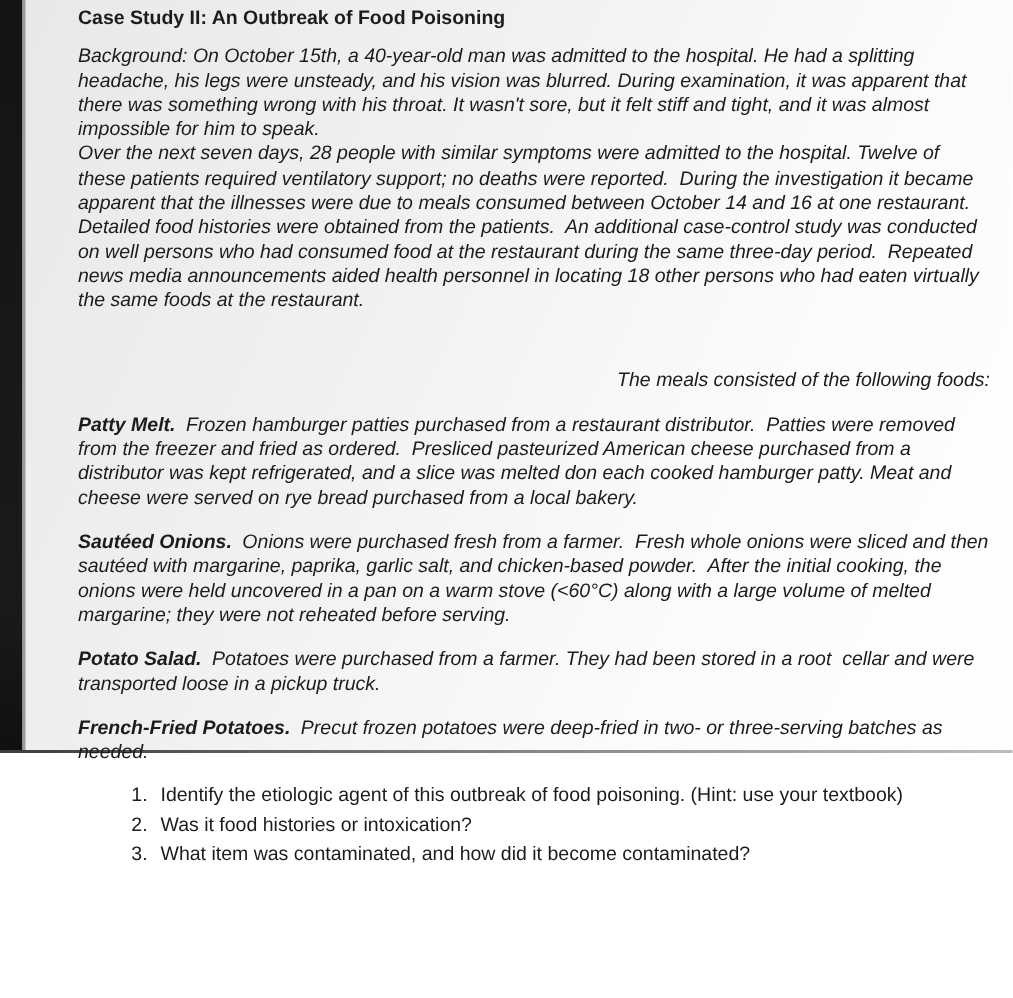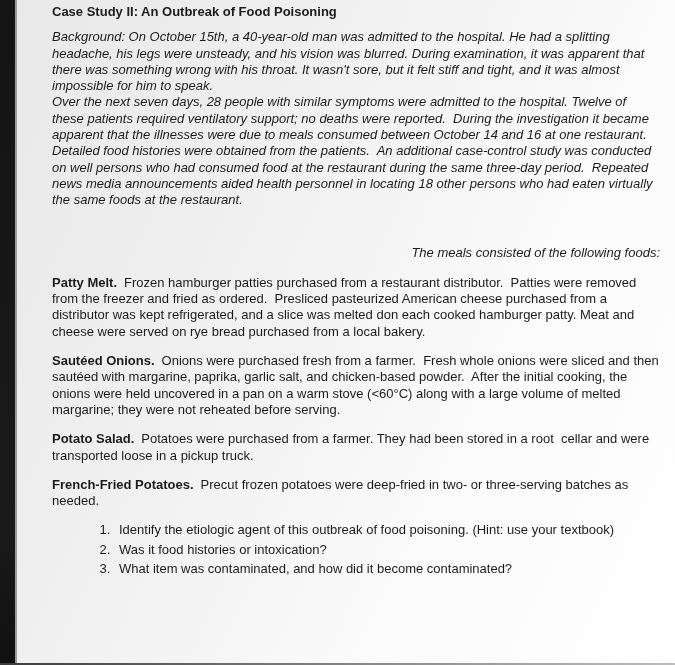--- a/index.html
+++ b/index.html
@@ -8,21 +8,21 @@
   }
   body {
     width: 675px;
     height: 665px;
     overflow: hidden;
     background: #ffffff;
   }
   .page {
     position: relative;
     width: 675px;
-    height: 665px;
+    height: 502px;
     background: linear-gradient(115deg, #e9e8e8 0%, #f1f0f0 35%, #fbfbfb 70%, #ffffff 100%);
   }
   .edge-strip {
     position: absolute;
     left: 0;
     top: 0;
     bottom: 0;
     width: 15px;
     background: linear-gradient(to bottom, #141414 0%, #1a1a1a 80%, #101010 100%);
     border-right: 2px solid #9b9b9b;
@@ -56,30 +56,31 @@
     white-space: pre-wrap;
     font-style: italic;
   }
   .meals-intro {
     margin: 36px 0 14px 0;
     text-align: right;
   }
   .food-para {
     margin: 0 0 13px 0;
     white-space: pre-wrap;
+    font-style: italic;
   }
   .food-name {
     font-weight: bold;
     margin-right: 7px;
   }
   .questions-label {
     margin: 34px 0 10px 0;
   }
   ol.questions {
-    margin: 12px;
+    margin: 0;
     padding-left: 50px;
     white-space: normal;
   }
   ol.questions li {
     margin: 0 0 3px 0;
     padding-left: 5px;
   }
 </style>
 </head>
 <body>

